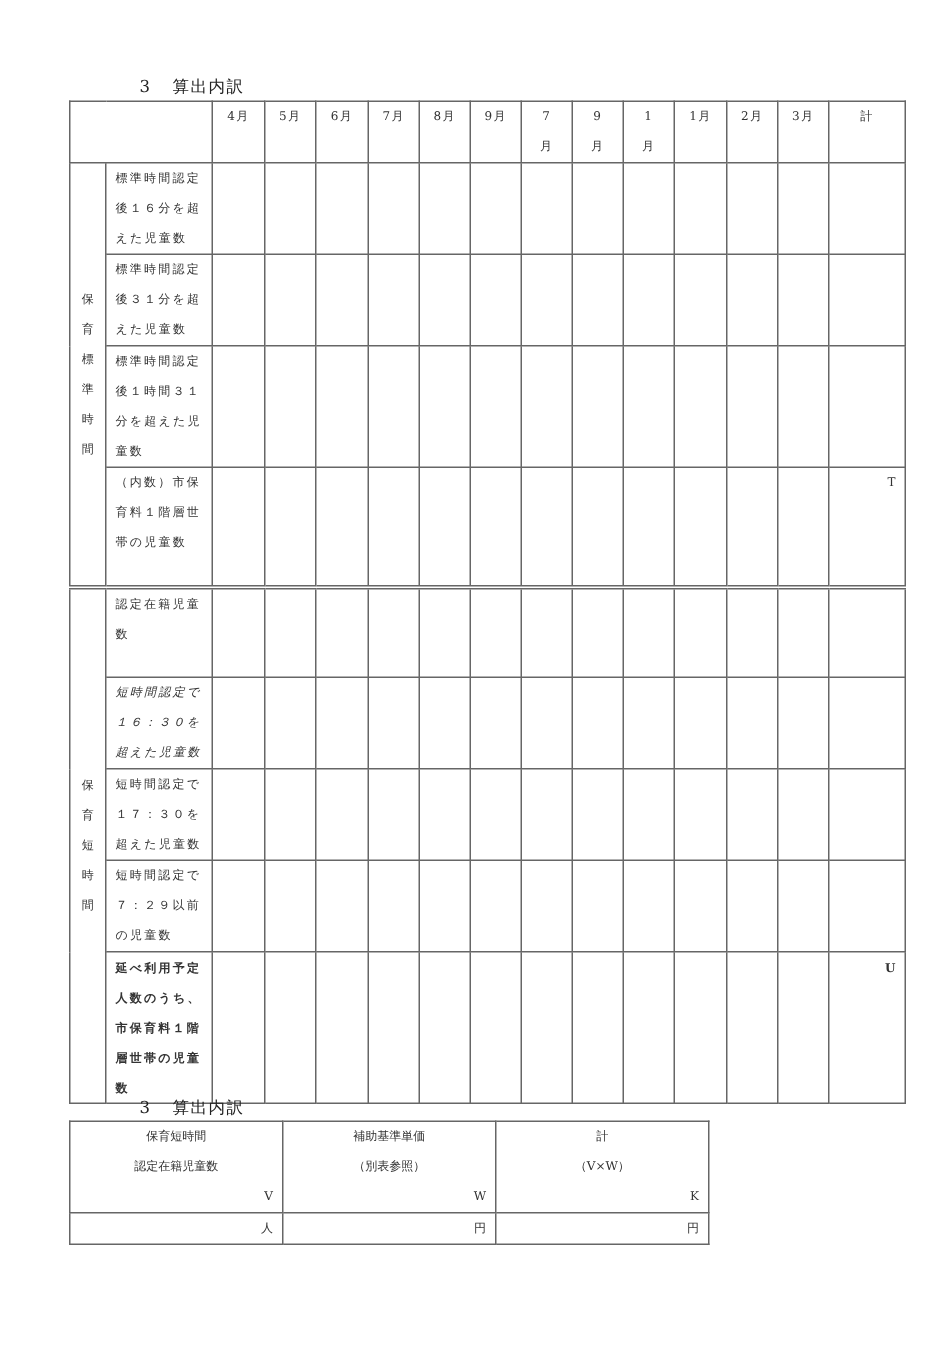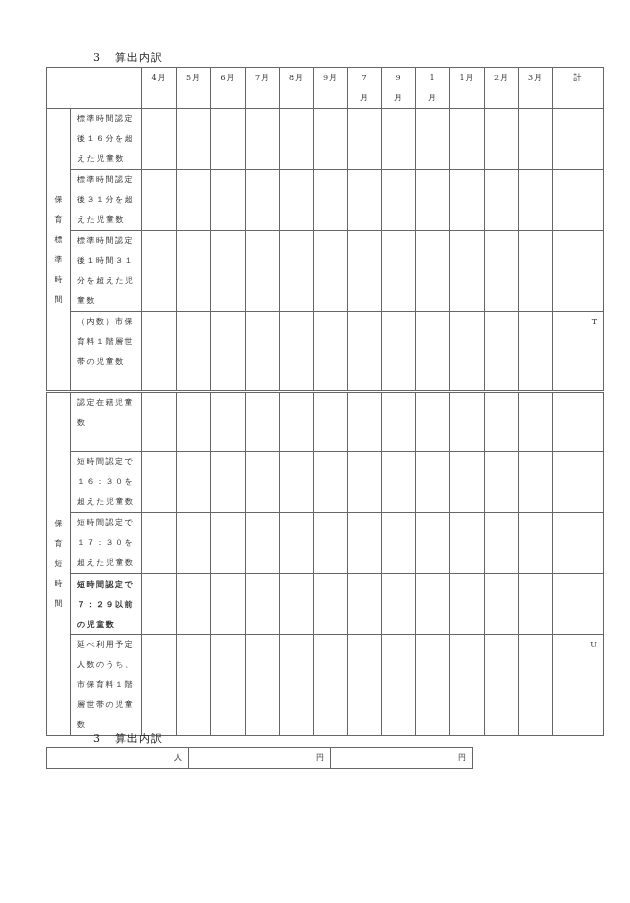--- a/index.html
+++ b/index.html
@@ -186,21 +186,21 @@
         <td></td>
         <td></td>
         <td></td>
         <td></td>
         <td></td>
         <td></td>
         <td></td>
         <td></td>
         <td class="mark"></td>
       </tr>
-      <tr style="height: 60px;">
+      <tr style="height: 60px; font-style: italic;">
         <td class="lbl">短時間認定で１６：３０を超えた児童数</td>
         <td></td>
         <td></td>
         <td></td>
         <td></td>
         <td></td>
         <td></td>
         <td></td>
         <td></td>
         <td></td>
@@ -218,37 +218,37 @@
         <td></td>
         <td></td>
         <td></td>
         <td></td>
         <td></td>
         <td></td>
         <td></td>
         <td></td>
         <td class="mark"></td>
       </tr>
-      <tr style="height: 60px; font-weight: bold;">
+      <tr style="height: 60px;">
         <td class="lbl">短時間認定で７：２９以前の児童数</td>
         <td></td>
         <td></td>
         <td></td>
         <td></td>
         <td></td>
         <td></td>
         <td></td>
         <td></td>
         <td></td>
         <td></td>
         <td></td>
         <td></td>
         <td class="mark"></td>
       </tr>
-      <tr style="height: 81px;">
+      <tr style="height: 81px; font-weight: bold;">
         <td class="lbl">延べ利用予定人数のうち、市保育料１階層世帯の児童数</td>
         <td></td>
         <td></td>
         <td></td>
         <td></td>
         <td></td>
         <td></td>
         <td></td>
         <td></td>
         <td></td>
@@ -264,19 +264,36 @@
   <span class="num">3</span><span>算出内訳</span>
 </div>
 
 <table id="calc">
   <colgroup>
       <col style="width:142px">
       <col style="width:142px">
       <col style="width:142px">
     </colgroup>
   <tbody>
+      <tr style="height:61px">
+    <td>
+      <div>保育短時間</div>
+      <div>認定在籍児童数</div>
+      <div class="r">V</div>
+    </td>
+    <td>
+      <div>補助基準単価</div>
+      <div>（別表参照）</div>
+      <div class="r">W</div>
+    </td>
+    <td>
+      <div>計</div>
+      <div>（V×W）</div>
+      <div class="r">K</div>
+    </td>
+  </tr>
   <tr style="height:20px">
     <td class="r">人</td>
     <td class="r">円</td>
     <td class="r">円</td>
   </tr>
 </tbody>
   </table>
 
 </body></html>

